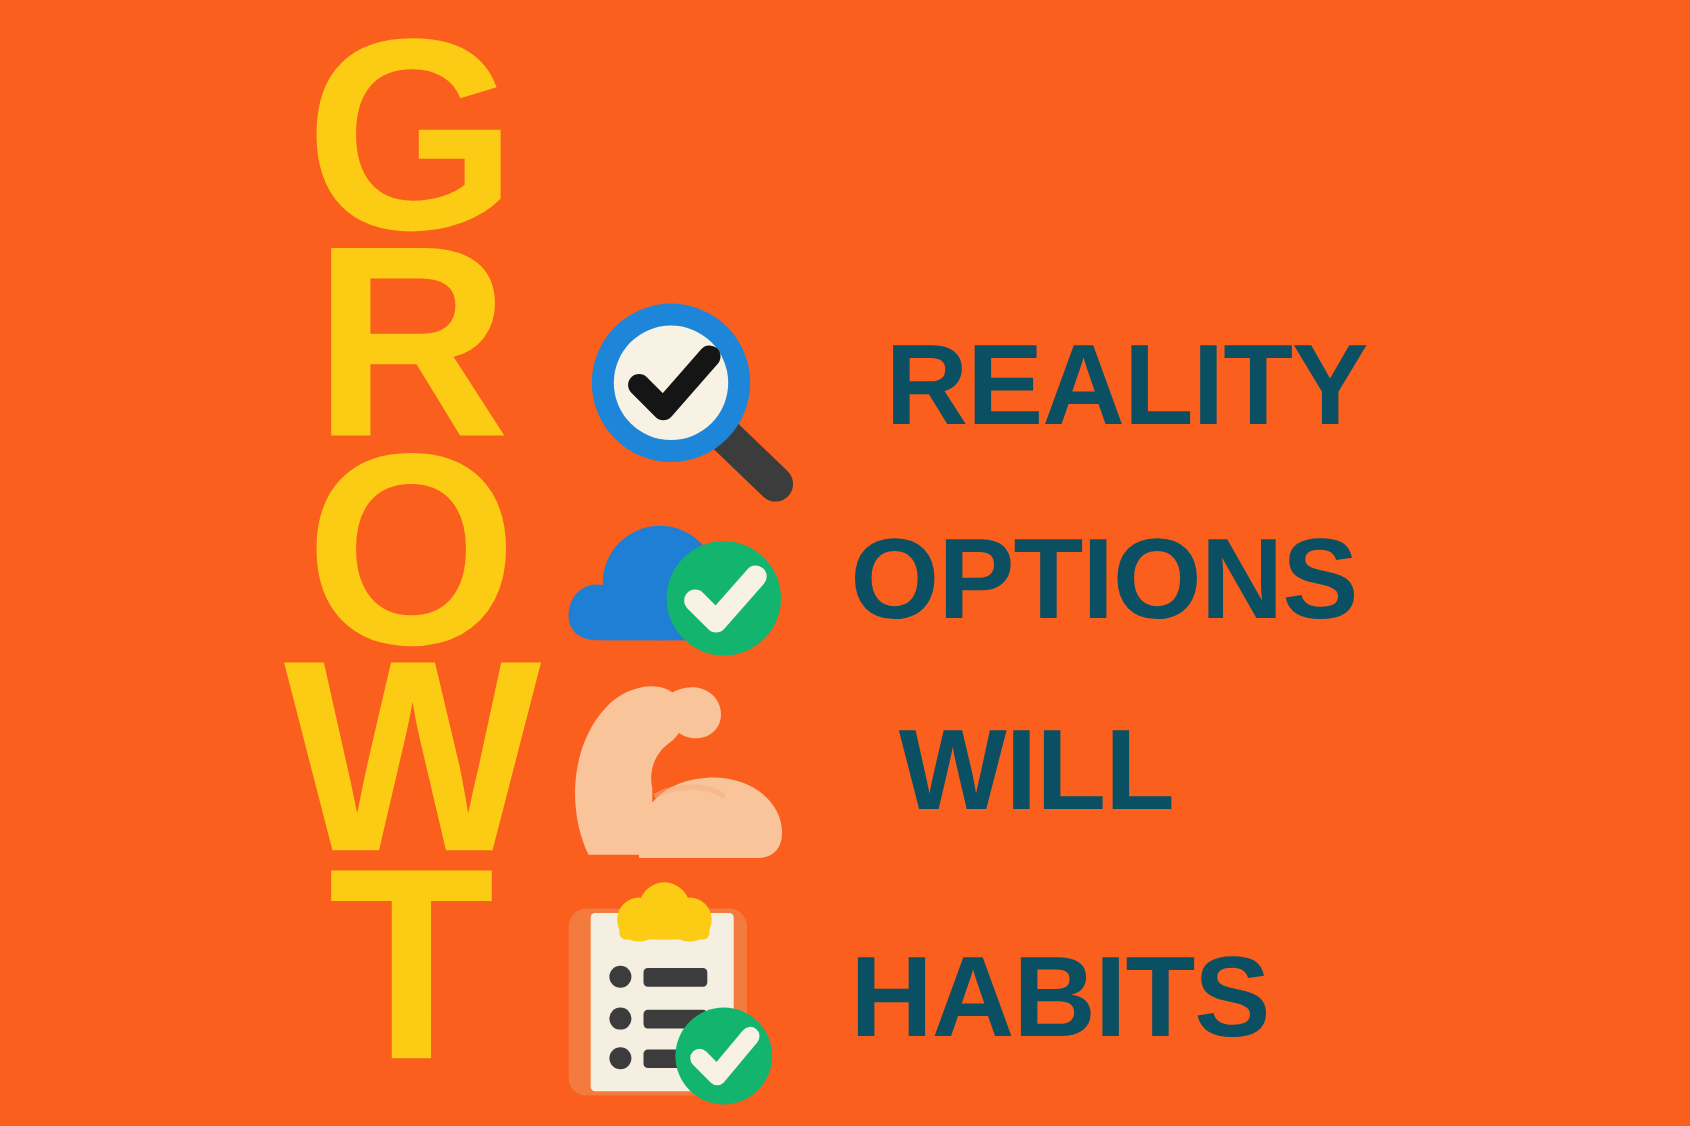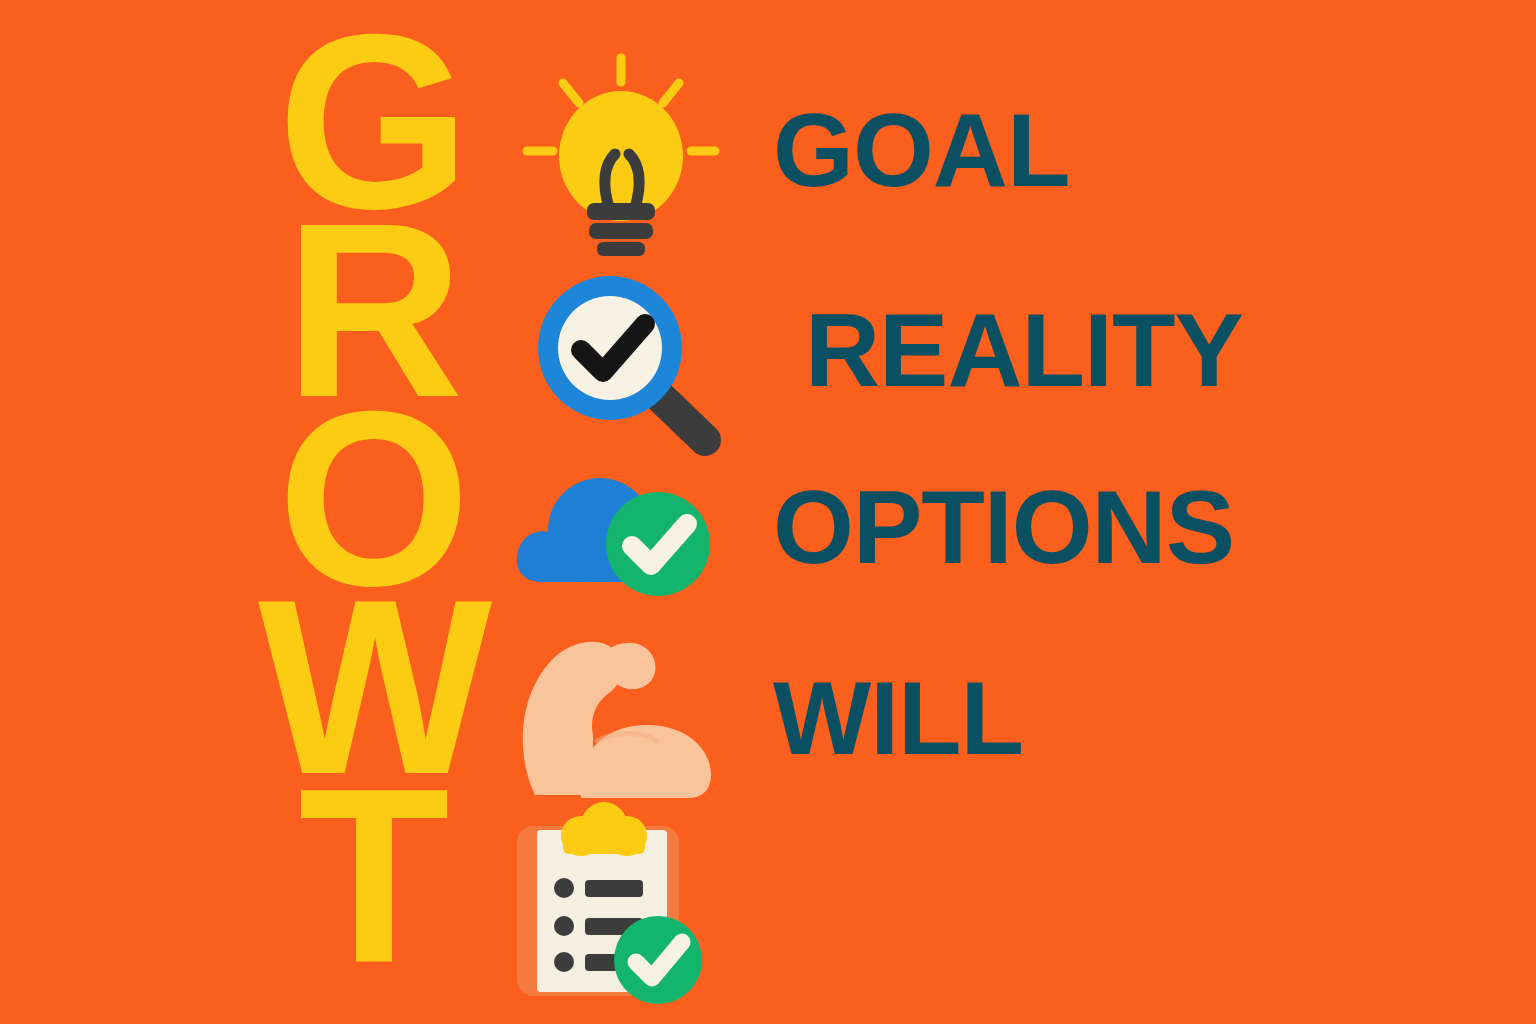--- a/index.html
+++ b/index.html
@@ -67,21 +67,21 @@
     line-height: 1;
     letter-spacing: -1px;
     white-space: nowrap;
     margin-left: 48px;
     user-select: none;
   }
 
   .row-goal    { top: 50px;  }
   .row-reality { top: 250px; gap: 32px; }
   .row-options { top: 452px; }
-  .row-will    { top: 635px; }
+  .row-will    { top: 617px; gap: 44px; }
   .row-habits  { top: 812px; }
 
   .row-goal .icon-cell    { height: 200px; }
   .row-reality .icon-cell { height: 200px; }
   .row-options .icon-cell { height: 150px; }
   .row-will .icon-cell    { height: 165px; }
   .row-habits .icon-cell  { height: 190px; }
 
   svg { display: block; overflow: visible; }
 </style>
@@ -91,46 +91,20 @@
 <div id="canvas">
 
   <div class="acrostic">
     <div class="acro-letter">G</div>
     <div class="acro-letter">R</div>
     <div class="acro-letter">O</div>
     <div class="acro-letter">W</div>
     <div class="acro-letter">T</div>
   </div>
 
-  <div class="row row-goal">
-    <div class="icon-cell">
-      <svg width="220" height="200" viewBox="0 0 220 200">
-
-        <g stroke="#FCCB13" stroke-width="9" stroke-linecap="round">
-          <line x1="116" y1="8" x2="116" y2="32"></line>
-          <line x1="58" y1="33" x2="74" y2="53"></line>
-          <line x1="174" y1="33" x2="158" y2="53"></line>
-          <line x1="22" y1="101" x2="48" y2="101"></line>
-          <line x1="210" y1="101" x2="186" y2="101"></line>
-        </g>
-
-        <ellipse cx="116" cy="106" rx="62" ry="65" fill="#FCCB13"></ellipse>
-
-        <g fill="none" stroke="#3C3C3C" stroke-width="11" stroke-linecap="round">
-          <path d="M104 158 C 96 130, 100 114, 110 104"></path>
-          <path d="M130 158 C 138 130, 134 114, 124 104"></path>
-        </g>
-
-        <rect x="82" y="153" width="68" height="17" rx="7" fill="#3C3C3C"></rect>
-        <rect x="84" y="173" width="64" height="16" rx="7" fill="#3C3C3C"></rect>
-        <rect x="92" y="192" width="48" height="14" rx="6" fill="#3C3C3C"></rect>
-      </svg>
-    </div>
-    <div class="word">GOAL</div>
-  </div>
 
   <div class="row row-reality">
     <div class="icon-cell">
       <svg width="220" height="200" viewBox="0 0 220 200">
 
         <line x1="148" y1="140" x2="200" y2="190" stroke="#3C3C3C" stroke-width="32" stroke-linecap="round"></line>
 
         <circle cx="105" cy="98" r="72" fill="#1E86D8"></circle>
         <circle cx="105" cy="98" r="52" fill="#F7F2E4"></circle>
 
@@ -207,15 +181,16 @@
           <circle cx="59" cy="114" r="10"></circle>
           <rect x="80" y="106" width="58" height="17" rx="4"></rect>
           <circle cx="59" cy="150" r="10"></circle>
           <rect x="80" y="142" width="58" height="17" rx="4"></rect>
         </g>
 
         <circle cx="153" cy="148" r="44" fill="#13B56E"></circle>
         <path d="M131 150 L147 166 L177 130" fill="none" stroke="#F7F2E4" stroke-width="17" stroke-linecap="round" stroke-linejoin="round"></path>
       </svg>
     </div>
+    <div class="word">HABITS</div>
   </div>
 
 </div>
 
 </body></html>

